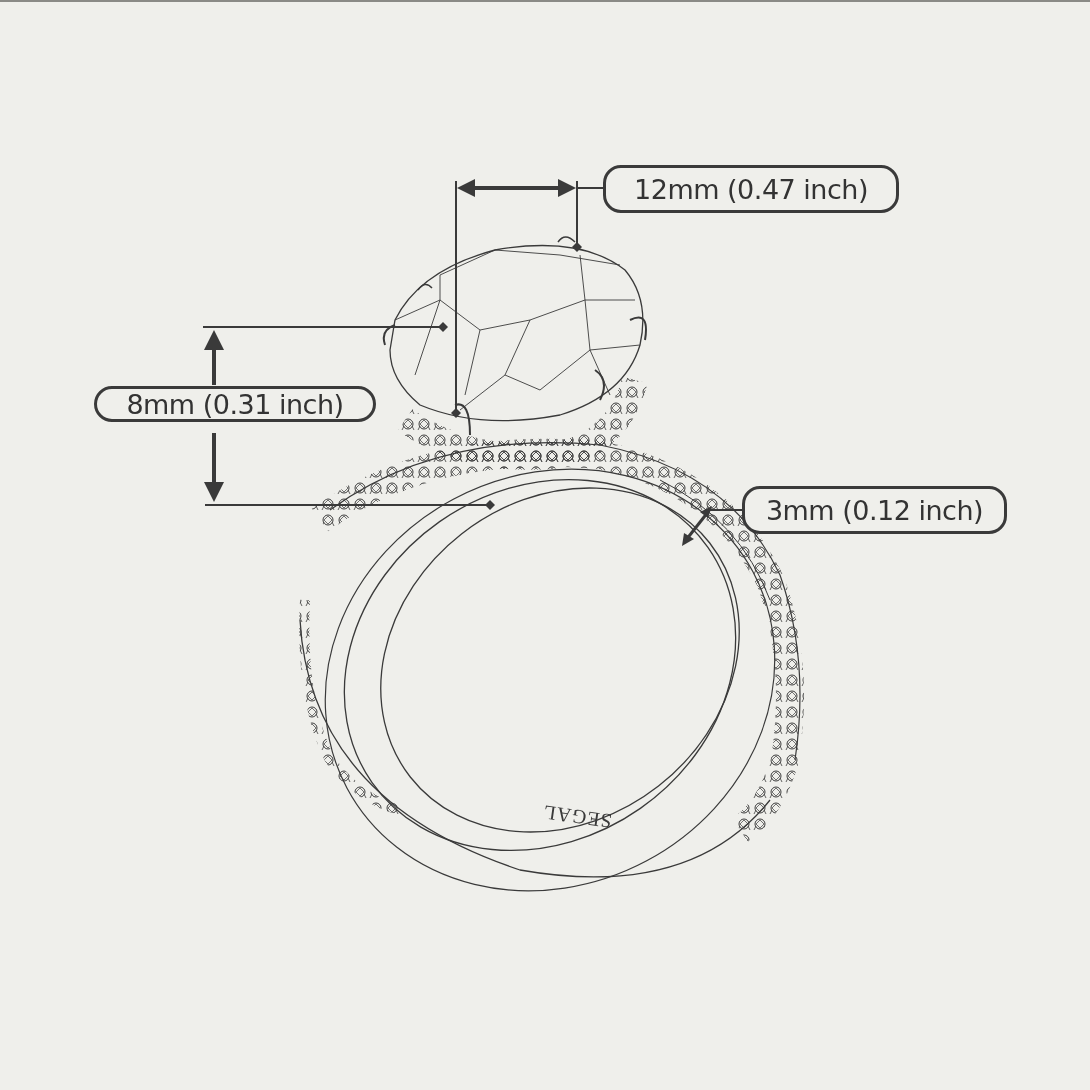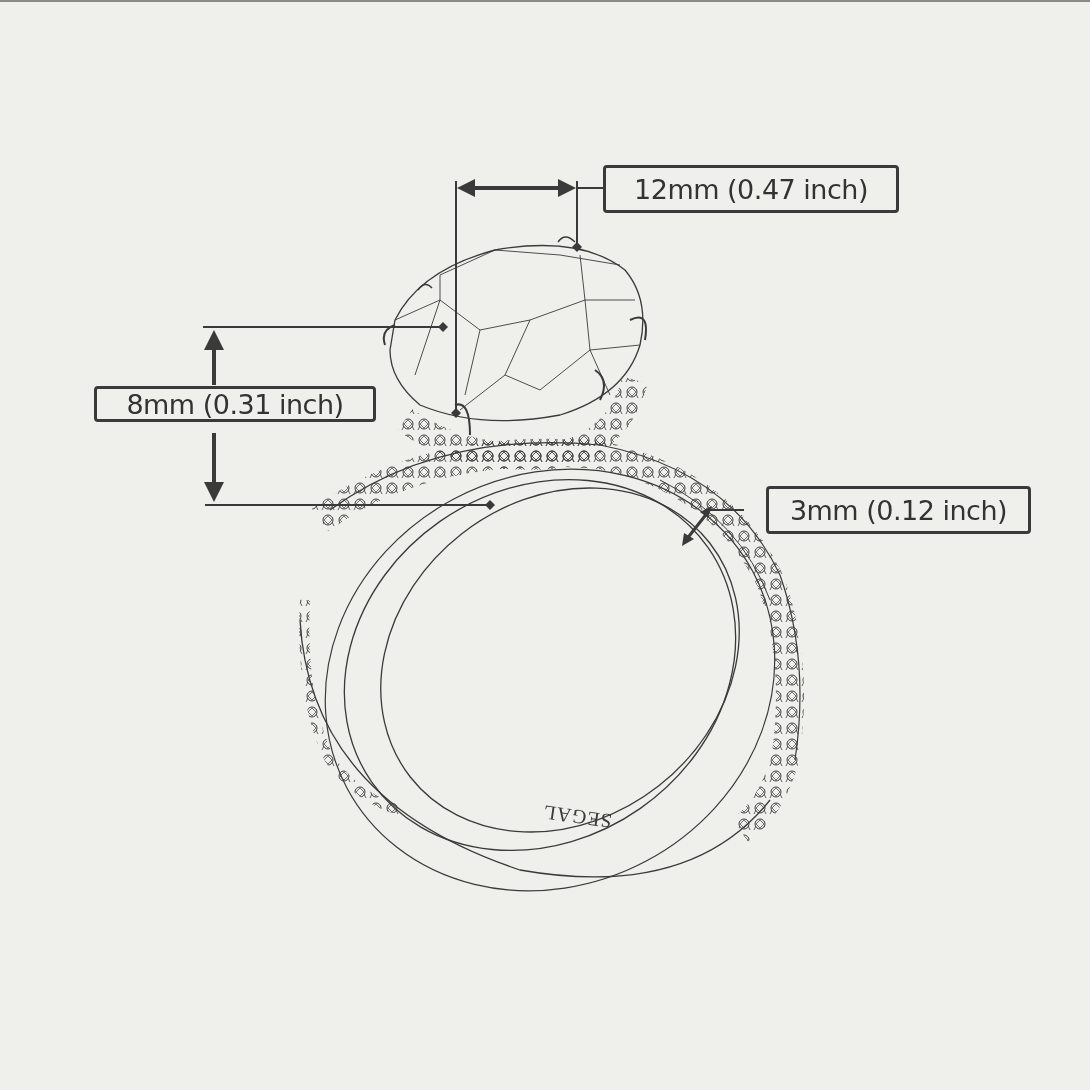--- a/index.html
+++ b/index.html
@@ -1,20 +1,20 @@
 <!DOCTYPE html>
 <html><head>
 <meta charset="utf-8">
 <style>
   html, body { margin:0; padding:0; }
   body { width:1090px; height:1090px; background:#efefeb; overflow:hidden; position:relative;
          font-family:"DejaVu Sans", sans-serif; }
   .topline { position:absolute; left:0; top:0; width:1090px; height:2px; background:#8a8a86; }
   #drawing { position:absolute; left:0; top:0; }
-  .label { position:absolute; border:3px solid #3a3a3a; border-radius:4px; background:#efefeb;
+  .label { position:absolute; border:3px solid #3a3a3a; border-radius:18px; background:#efefeb;
            color:#333; font-size:27px; font-weight:500; letter-spacing:-0.5px;
            display:flex; align-items:center; justify-content:center; box-sizing:border-box; white-space:nowrap; }
 </style>
 </head>
 <body>
 
 <div class="topline"></div>
 
 <svg id="drawing" width="1090" height="1090" viewBox="0 0 1090 1090">
   <defs>
@@ -85,13 +85,13 @@
     <line x1="708" y1="512" x2="686" y2="540" stroke-width="3"></line>
     <path d="M712 506 L700 512 L708 518 Z" stroke="none"></path>
     <path d="M682 546 L684 533 L694 539 Z" stroke="none"></path>
   </g>
 
   <text x="578" y="810" transform="rotate(188 578 810)" font-family="Liberation Serif, serif" font-size="20" fill="#3a3a3a" text-anchor="middle" letter-spacing="1">SEGAL</text>
 </svg>
 
 <div class="label" style="left:603px;top:165px;width:296px;height:48px;">12mm (0.47 inch)</div>
 <div class="label" style="left:94px;top:386px;width:282px;height:36px;">8mm (0.31 inch)</div>
-<div class="label" style="left:766px;top:486px;width:265px;height:48px;">3mm (0.12 inch)</div>
+<div class="label" style="left:742px;top:486px;width:265px;height:48px;">3mm (0.12 inch)</div>
 
 </body></html>

